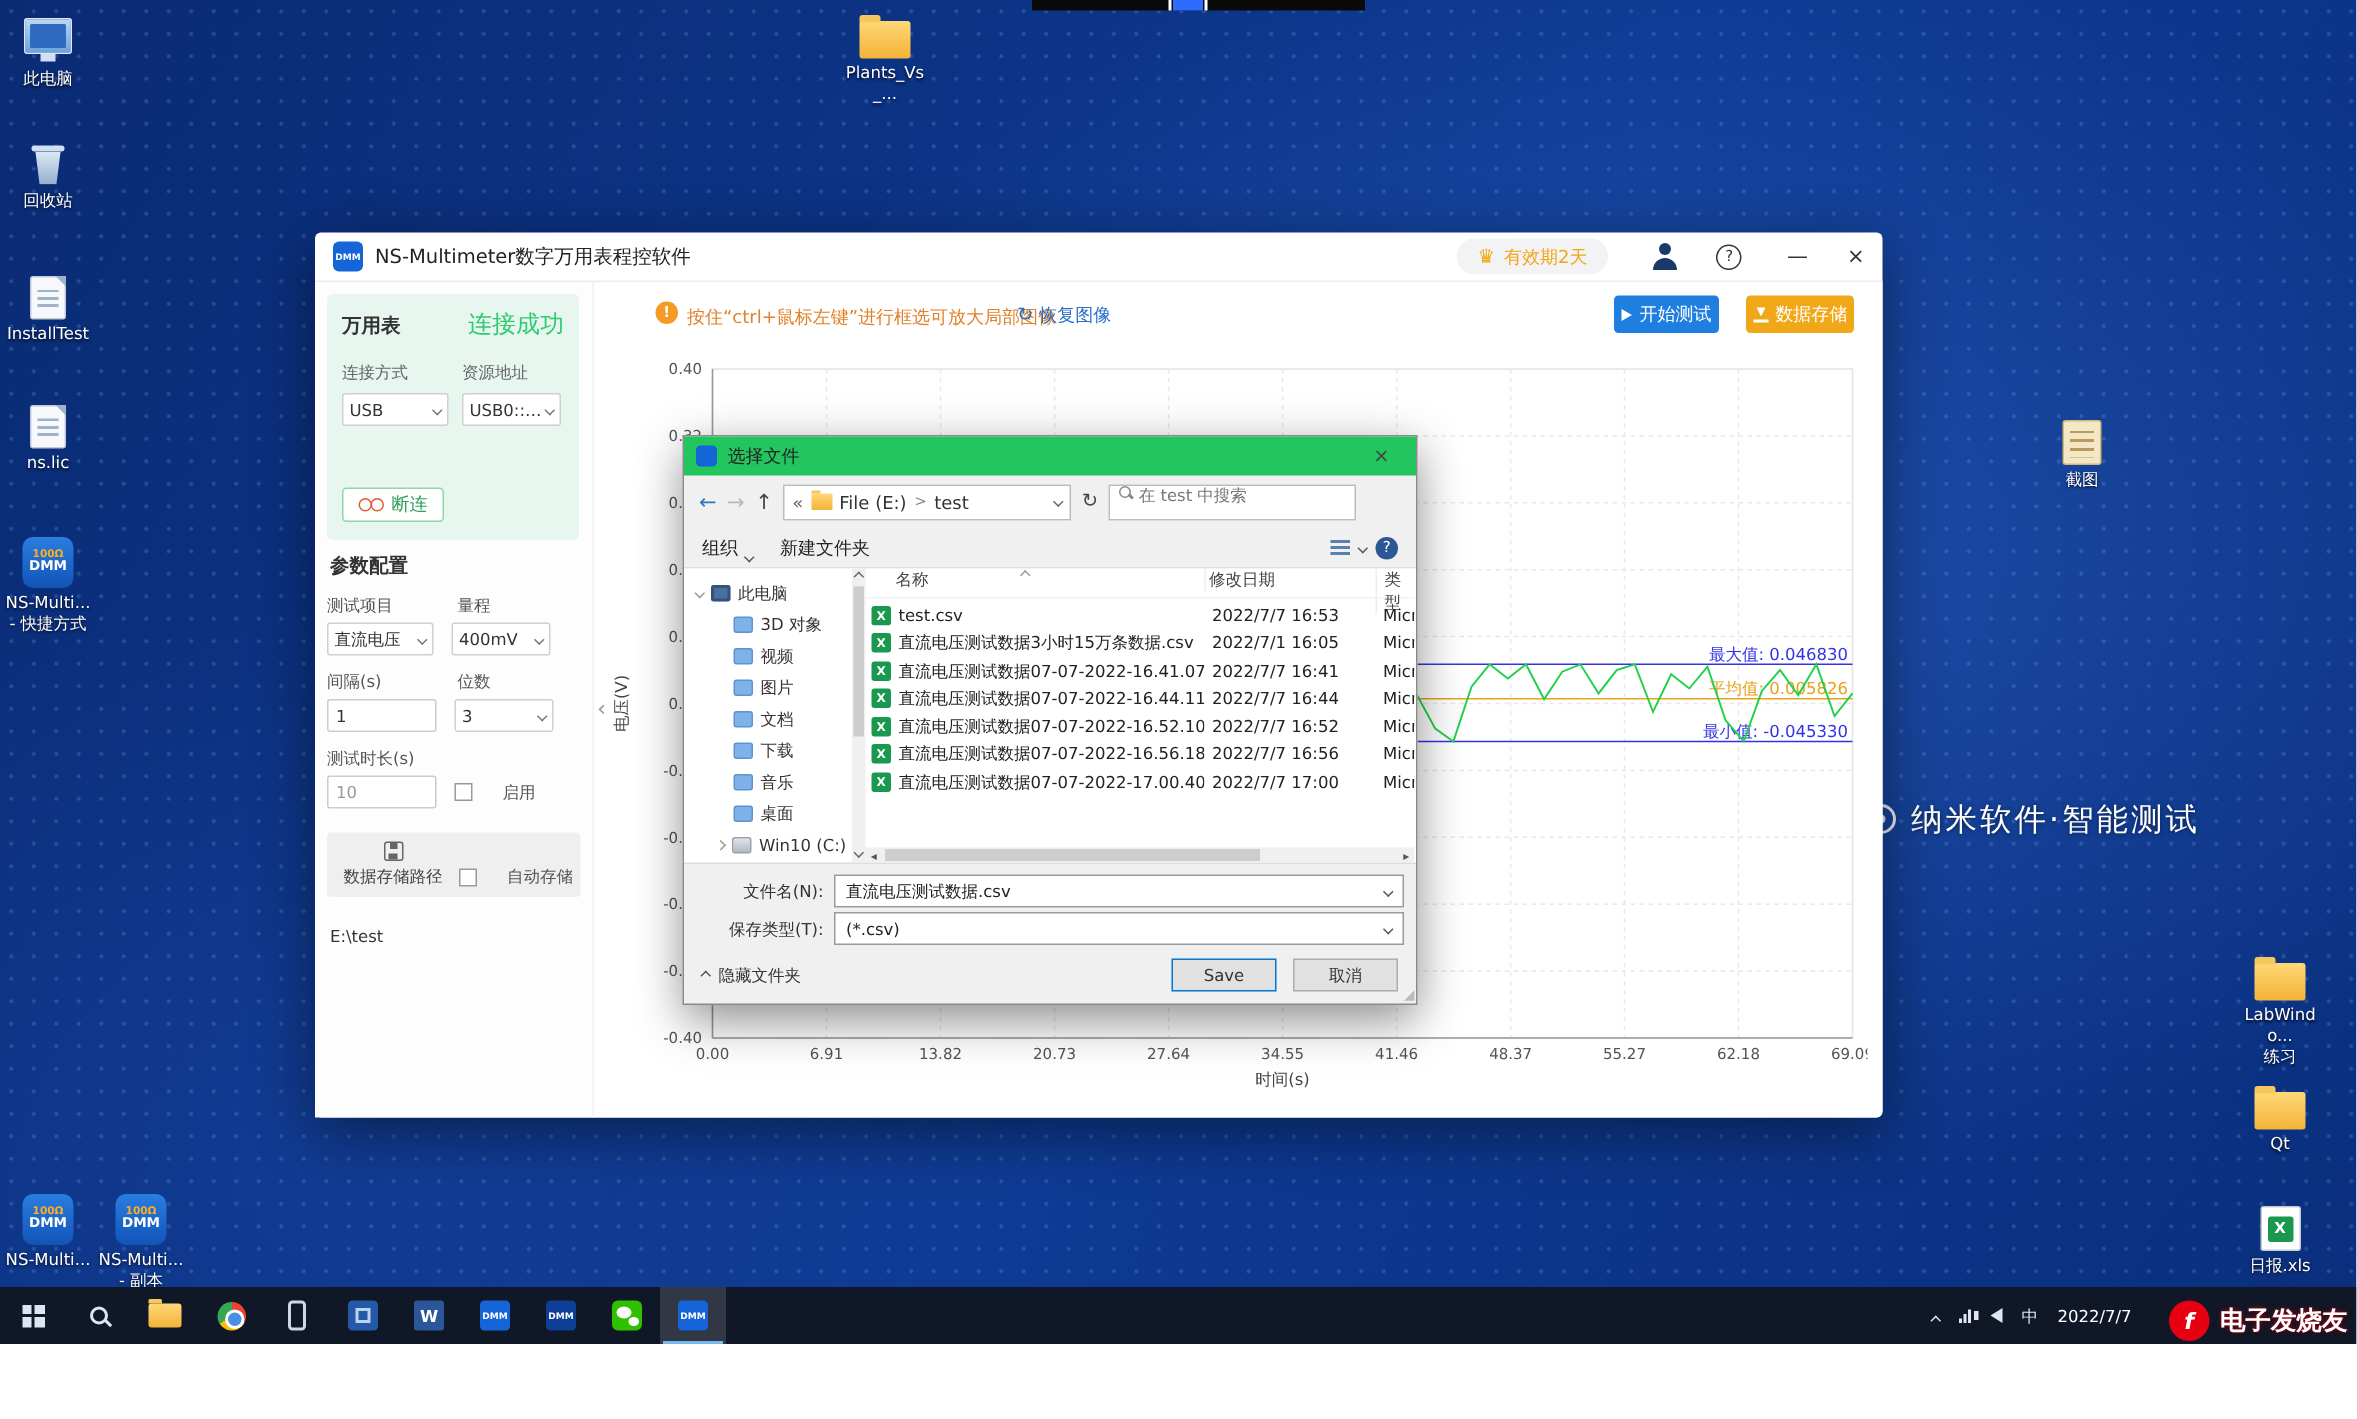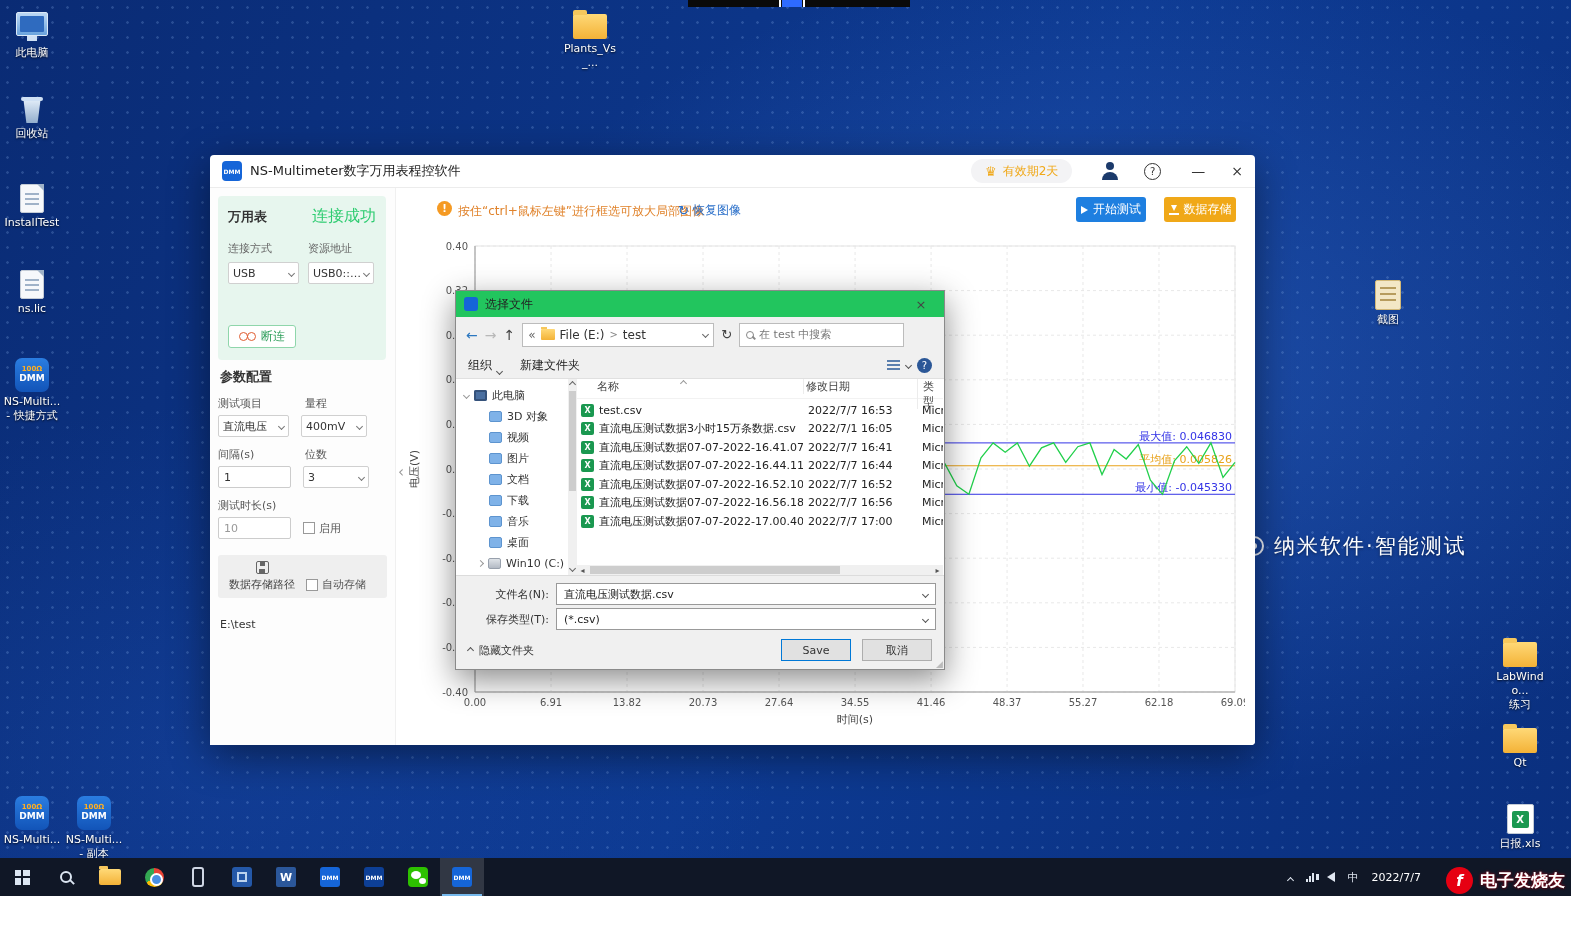--- a/index.html
+++ b/index.html
@@ -83,21 +83,21 @@
 .glasses{position:relative;width:17px;height:9px}
 .glasses::before,.glasses::after{content:"";position:absolute;top:0;width:7px;height:7px;border:1.5px solid #e05c30;border-radius:50%}
 .glasses::before{left:0}.glasses::after{right:0}
 .params{position:absolute;left:8px;top:180px;right:8px}
 .sect2{font-size:13px;font-weight:bold;color:#333;margin:0 0 2px 2px}
 .lrow{display:flex;gap:14px;margin-top:10px;font-size:11px;color:#555}
 .lrow span:first-child{width:73px}
 .crow{display:flex;gap:12px;margin-top:4px;align-items:center}
 .tinput{width:73px;height:22px;border:1px solid #ccc;border-radius:2px;background:#fff;font-size:11px;color:#333;display:flex;align-items:center;padding:0 5px}
 .tinput.gray{color:#999}
-.chk{display:flex;align-items:center;gap:4px;font-size:11px;color:#555;cursor:pointer}
+.chk{display:flex;align-items:center;gap:20px;font-size:11px;color:#555;cursor:pointer}
 .chk .box{width:12px;height:12px;border:1px solid #999;background:#fff}
 .storrow{display:flex;align-items:flex-end;gap:4px;background:#efefef;border-radius:3px;margin-top:16px;padding:6px 4px}
 .storbtn{display:flex;flex-direction:column;align-items:center;gap:3px;background:none;border:none;font-size:11px;color:#444;width:80px;cursor:pointer;font-family:inherit}
 .flop{width:13px;height:13px;border:1.5px solid #666;border-radius:2px;position:relative}
 .flop::before{content:"";position:absolute;top:0;left:3px;width:5px;height:4px;background:#666}
 .flop::after{content:"";position:absolute;bottom:0;left:2px;width:6px;height:4px;background:#666}
 .path{margin:20px 0 0 2px;font-size:11px;color:#333}
 .collapse{position:absolute;left:188px;top:308px;color:#999;font-size:15px;cursor:pointer;z-index:2}
 
 .content{position:absolute;left:186px;top:33px;right:0;bottom:0;background:#fff;border-radius:0 0 4px 0}
@@ -121,21 +121,21 @@
 .dclose{margin-left:auto;width:30px;text-align:center;font-size:13px;color:#444;cursor:pointer}
 .dnav{position:absolute;left:0;top:26px;right:0;height:35px;display:flex;align-items:center;padding:0 10px;gap:7px}
 .narr{font-size:14px;cursor:pointer}
 .nback{color:#2b77c0}.nfwd{color:#b8b8b8}.nup{color:#444}.nref{color:#444;font-size:13px}
 .crumb{width:192px;height:24px;background:#fff;border:1px solid #bcbcbc;display:flex;align-items:center;gap:5px;padding:0 5px;font-size:12px;color:#333;cursor:pointer}
 .cpre{color:#666}
 .ic-folder-mini{width:14px;height:11px;background:linear-gradient(#ffd977,#f3b237);border-radius:1px;position:relative;flex:0 0 auto}
 .ic-folder-mini::before{content:"";position:absolute;left:0;top:-2px;width:6px;height:2px;background:#f6c75c}
 .csep{color:#888;font-size:10px}
 .cchev{margin-left:auto;color:#666}
-.dsearch{width:165px;height:24px;background:#fff;border:1px solid #bcbcbc;display:flex;align-items:center;gap:5px;padding:0 6px}
+.dsearch{width:165px;height:24px;background:#fff;border:1px solid #bcbcbc;display:flex;align-items:flex-start;gap:5px;padding:0 6px}
 .sic{width:8px;height:8px;border:1.5px solid #888;border-radius:50%;position:relative;flex:0 0 auto}
 .sic::after{content:"";position:absolute;width:4px;height:1.5px;background:#888;transform:rotate(45deg);right:-3px;bottom:-1px}
 .sinput{border:none;outline:none;font-size:11px;width:100%;font-family:inherit;background:transparent;color:#333}
 .sinput::placeholder{color:#777}
 .dtools{position:absolute;left:0;top:61px;right:0;height:27px;display:flex;align-items:center;padding:0 12px;gap:18px;font-size:12px;color:#222;border-bottom:1px solid #e0e0e0}
 .torg{display:flex;align-items:flex-end;gap:5px;cursor:pointer}
 .tnew{cursor:pointer}
 .viewgrp{margin-left:auto;display:flex;align-items:center;gap:6px}
 .vic{width:13px;height:10px;background:repeating-linear-gradient(#5a7fae 0 2px,transparent 2px 4px);cursor:pointer}
 .hic{width:15px;height:15px;background:#2b5797;border-radius:50%;color:#fff;font-size:10px;display:flex;align-items:center;justify-content:center;cursor:pointer}

